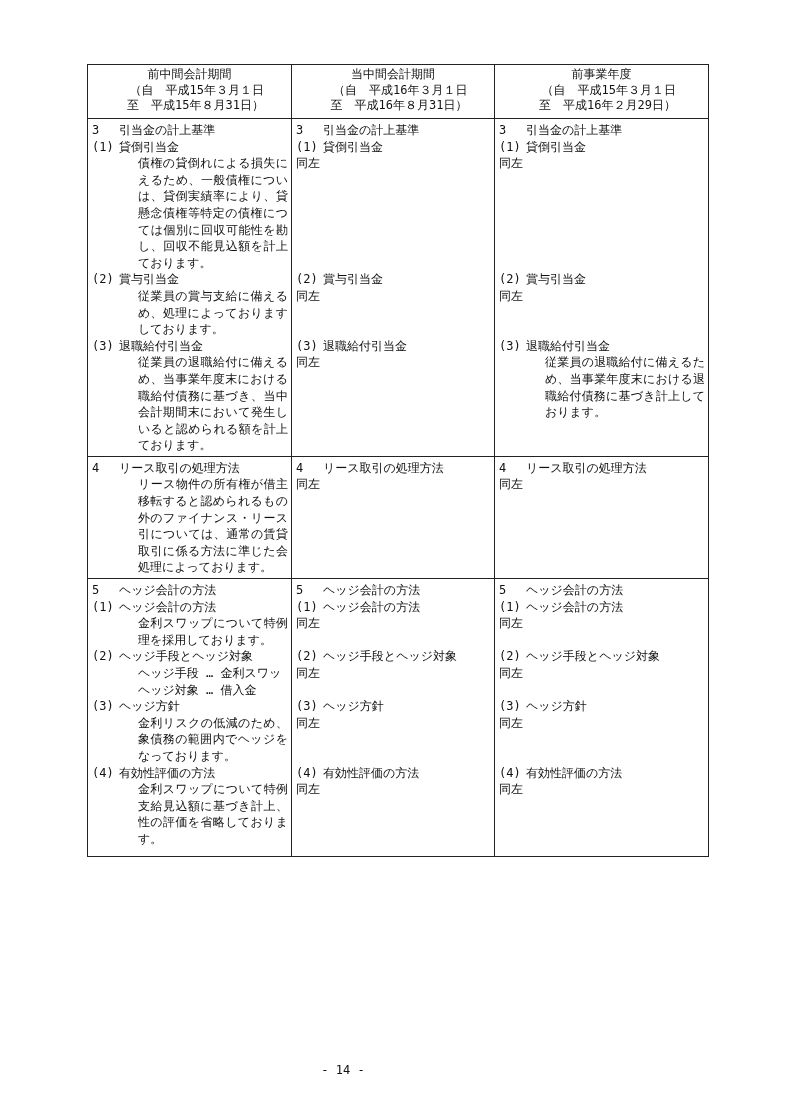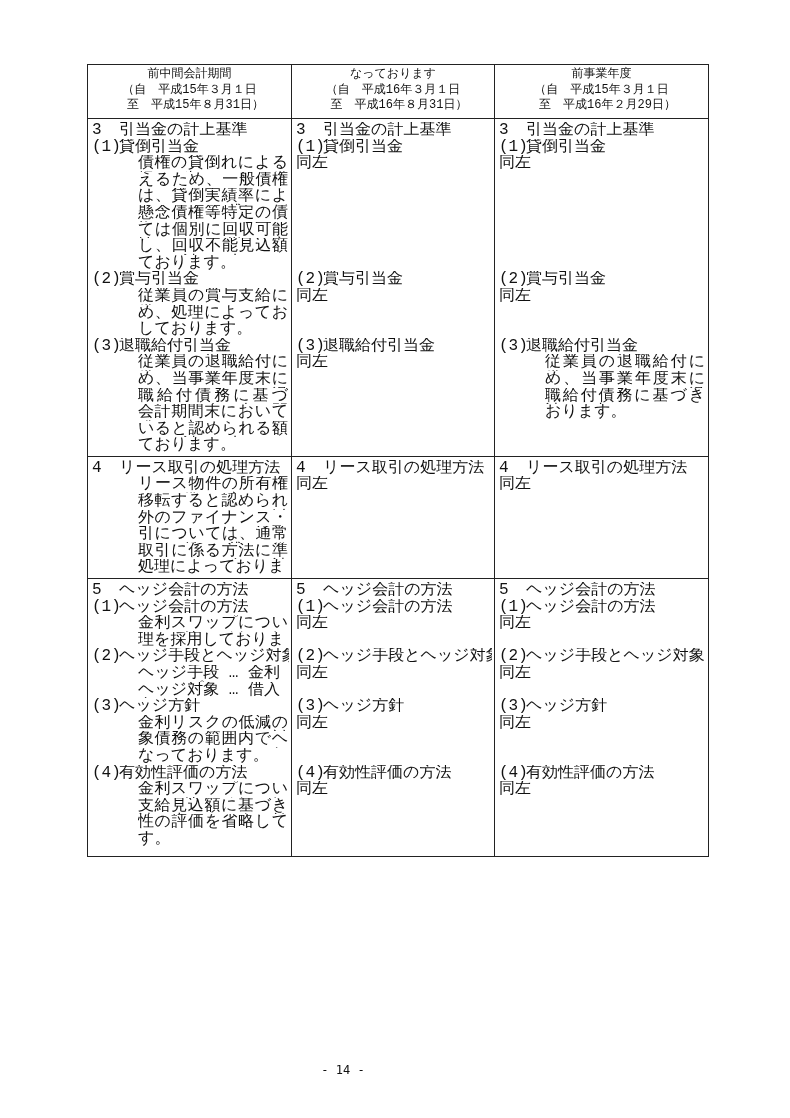--- a/index.html
+++ b/index.html
@@ -14,43 +14,42 @@
     -webkit-font-smoothing: antialiased;
   }
   .page { position: absolute; inset: 0; }
 
   table.policy {
     position: absolute;
     left: 87px; top: 64px;
     width: 621px;
     border-collapse: collapse;
     table-layout: fixed;
-    font-family: Liberation Mono, monospace;
   }
   table.policy th, table.policy td {
     border: 1px solid #222222;
     vertical-align: top;
     font-weight: normal;
   }
   col.c1 { width: 204px; }
   col.c2 { width: 203px; }
   col.c3 { width: 214px; }
 
   th.head {
     height: 49px;
     text-align: center;
     font-size: 12px;
     line-height: 15.5px;
     padding: 2px 0;
   }
-  .h-dates { display: inline-block; text-align: center; }
+  .h-dates { display: inline-block; text-align: right; }
   .d-to { padding-left: 1em; }
 
   td.cell {
-    font-size: 16px;
+    font-size: 12px;
     padding: 3px 2px 2px 4px;
   }
   tr.r1 { height: 336px; }
   tr.r2 { height: 122px; }
   tr.r3 { height: 278px; }
 
   .line {
     height: 16.6px;
     line-height: 16.6px;
     overflow: hidden;
@@ -86,21 +85,21 @@
     <thead>
       <tr>
         <th class="head">
           <div class="h-title">前中間会計期間</div>
           <div class="h-dates">
             <div class="d-from">（自　平成15年３月１日</div>
             <div class="d-to">至　平成15年８月31日）</div>
           </div>
         </th>
         <th class="head">
-          <div class="h-title">なっております</div>
+          <div class="h-title">当中間会計期間</div>
           <div class="h-dates">
             <div class="d-from">（自　平成16年３月１日</div>
             <div class="d-to">至　平成16年８月31日）</div>
           </div>
         </th>
         <th class="head">
           <div class="h-title">前事業年度</div>
           <div class="h-dates">
             <div class="d-from">（自　平成15年３月１日</div>
             <div class="d-to">至　平成16年２月29日）</div>

